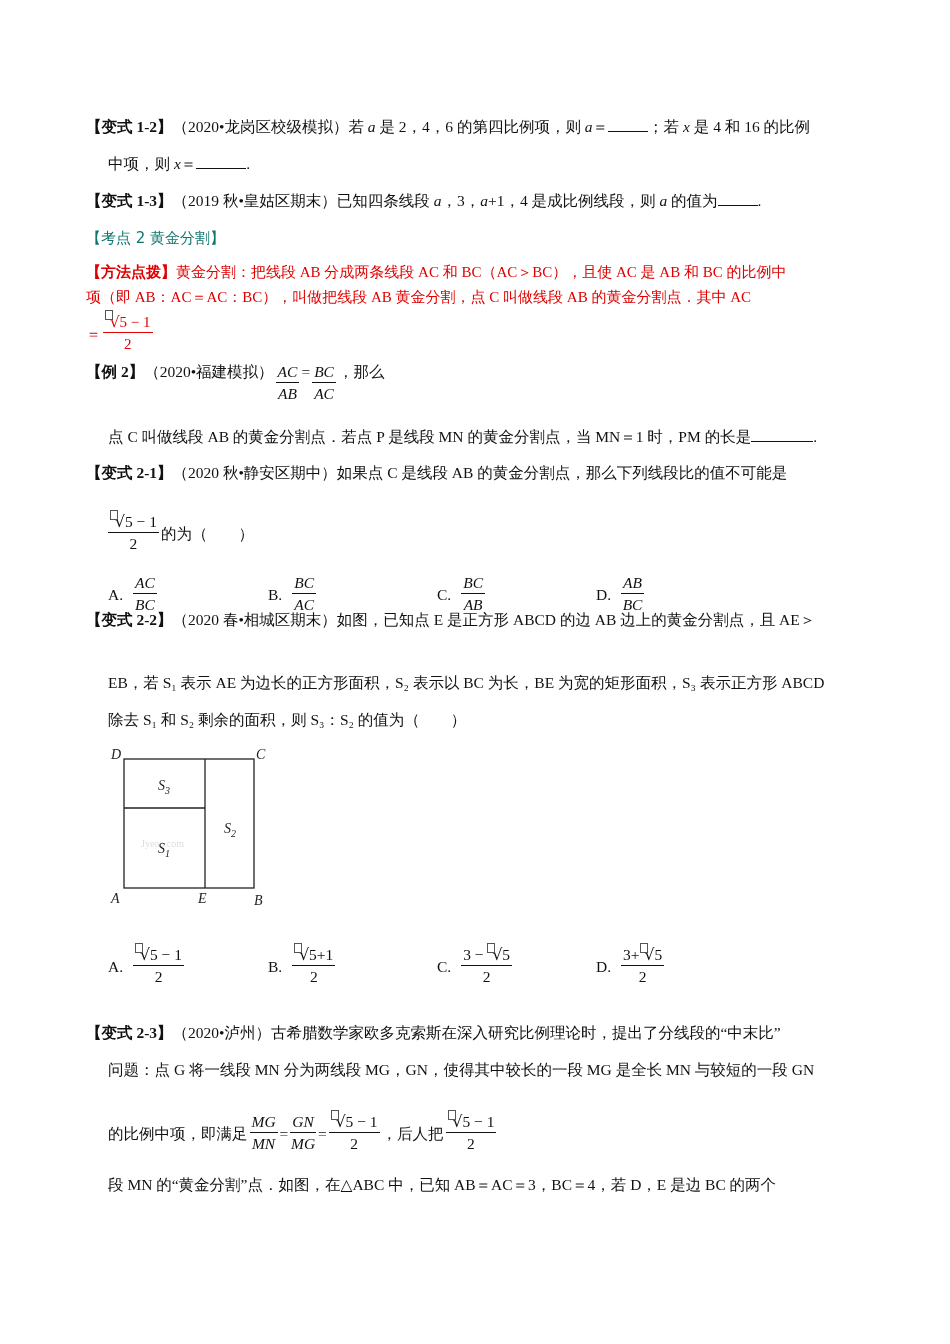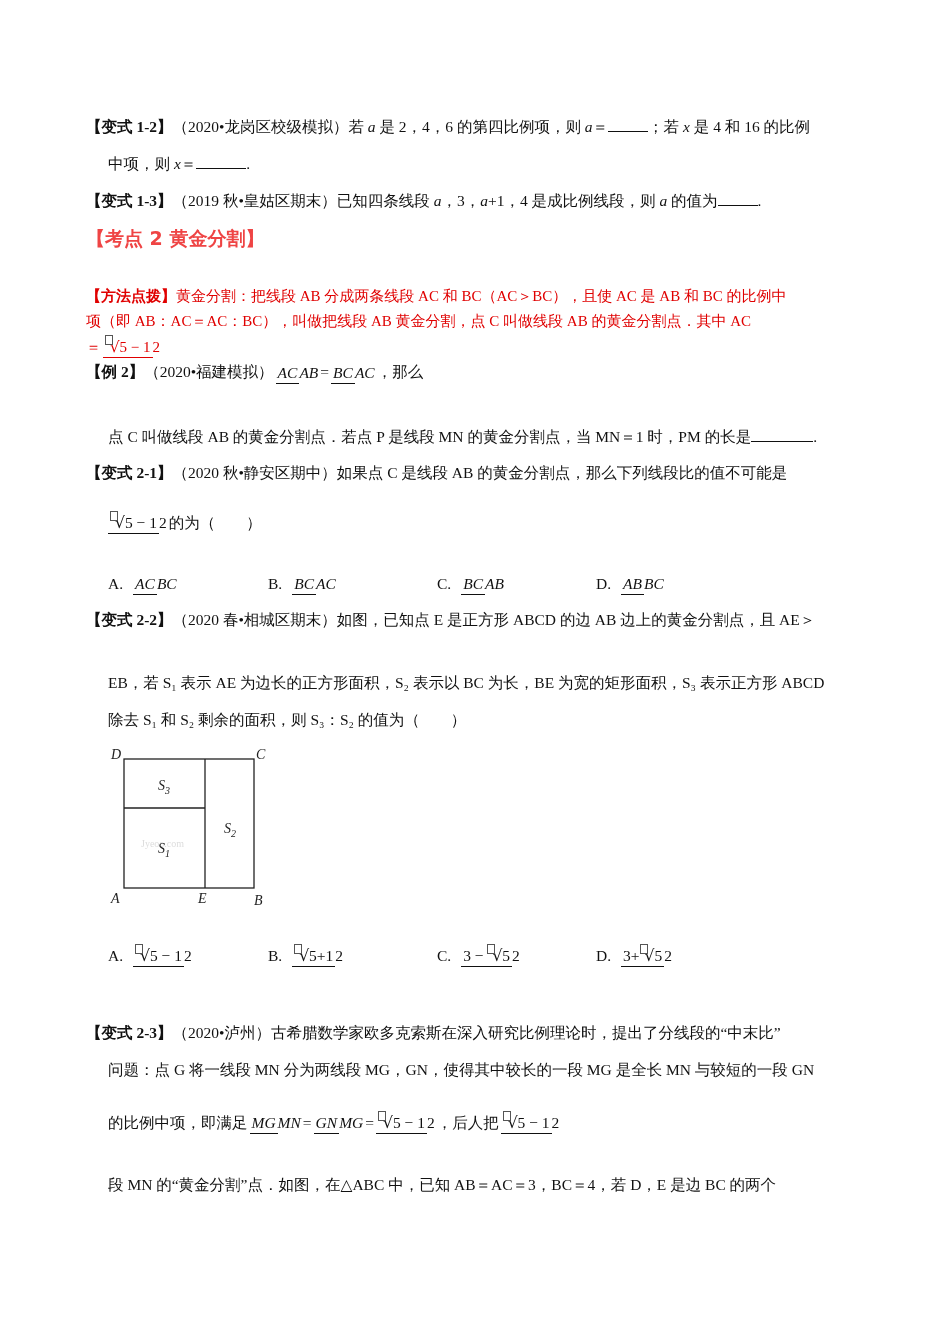--- a/index.html
+++ b/index.html
@@ -1,25 +1,25 @@
 <!DOCTYPE html>
 <html><head>
 <meta charset="utf-8">
 <style>
   html, body { margin: 0; padding: 0; background: #ffffff; }
   body { width: 950px; height: 1344px; position: relative; overflow: hidden;
          font-family: "Liberation Serif", "DejaVu Serif", serif; color: #111; font-size: 15.5px; }
   .line { position: absolute; left: 0; white-space: nowrap; line-height: 20px; }
   .i { font-style: italic; }
   .b { font-weight: bold; }
-  .blue { color: #ef4444; font-weight: bold; font-family: "DejaVu Sans", sans-serif; font-size: 19px; }
-  .red { color: #e00000; font-size: 15px; margin-top: 24px; }
+  .blue { color: #0f766e; font-weight: normal; font-family: "DejaVu Sans", sans-serif; font-size: 15px; }
+  .red { color: #e00000; font-size: 15px; }
   .redb { color: #e00000; font-weight: bold; }
   .blank { display: inline-block; border-bottom: 1px solid #111; height: 14px; vertical-align: baseline; }
-  .frac { display: inline-flex; flex-direction: row; align-items: center; vertical-align: middle; margin: 0 2px; }
+  .frac { display: inline-flex; flex-direction: column; align-items: center; vertical-align: middle; margin: 0 2px; }
   .frac .num { border-bottom: 1px solid #111; padding: 0 2px; line-height: 20px; }
   .frac .den { line-height: 22px; }
   .frac.red .num { border-bottom-color: #e00000; }
   .sqrt { font-family: "DejaVu Sans", sans-serif; }
   .sqrt .box { display:inline-block; width:6px; height:8px; border:1px solid #555; vertical-align: top; margin-right:-3px; position:relative; top:-2px; }
   .opt { position: absolute; white-space: nowrap; display: flex; align-items: center; }
   .opt .lab { margin-right: 8px; }
   .fig { position: absolute; left: 108px; top: 745px; width: 160px; height: 165px; }
 </style>
 </head>

